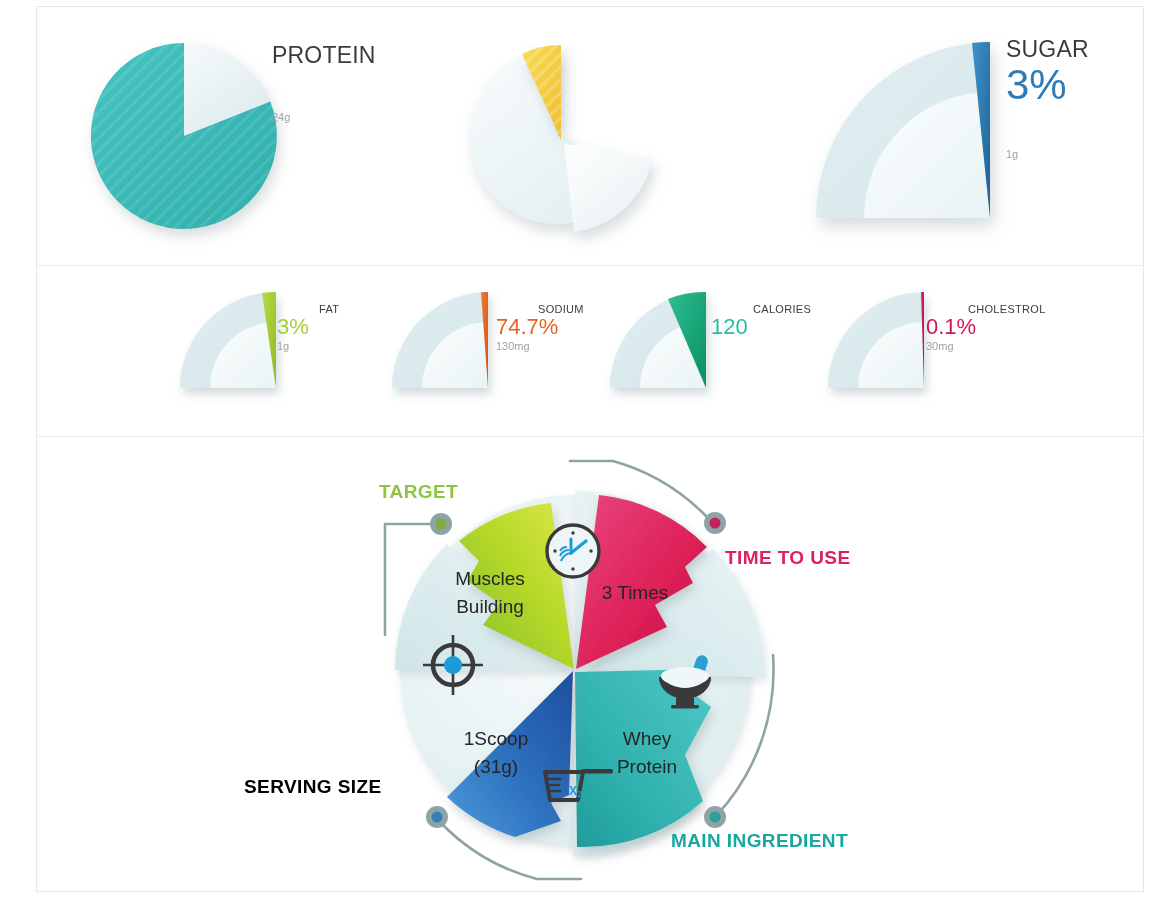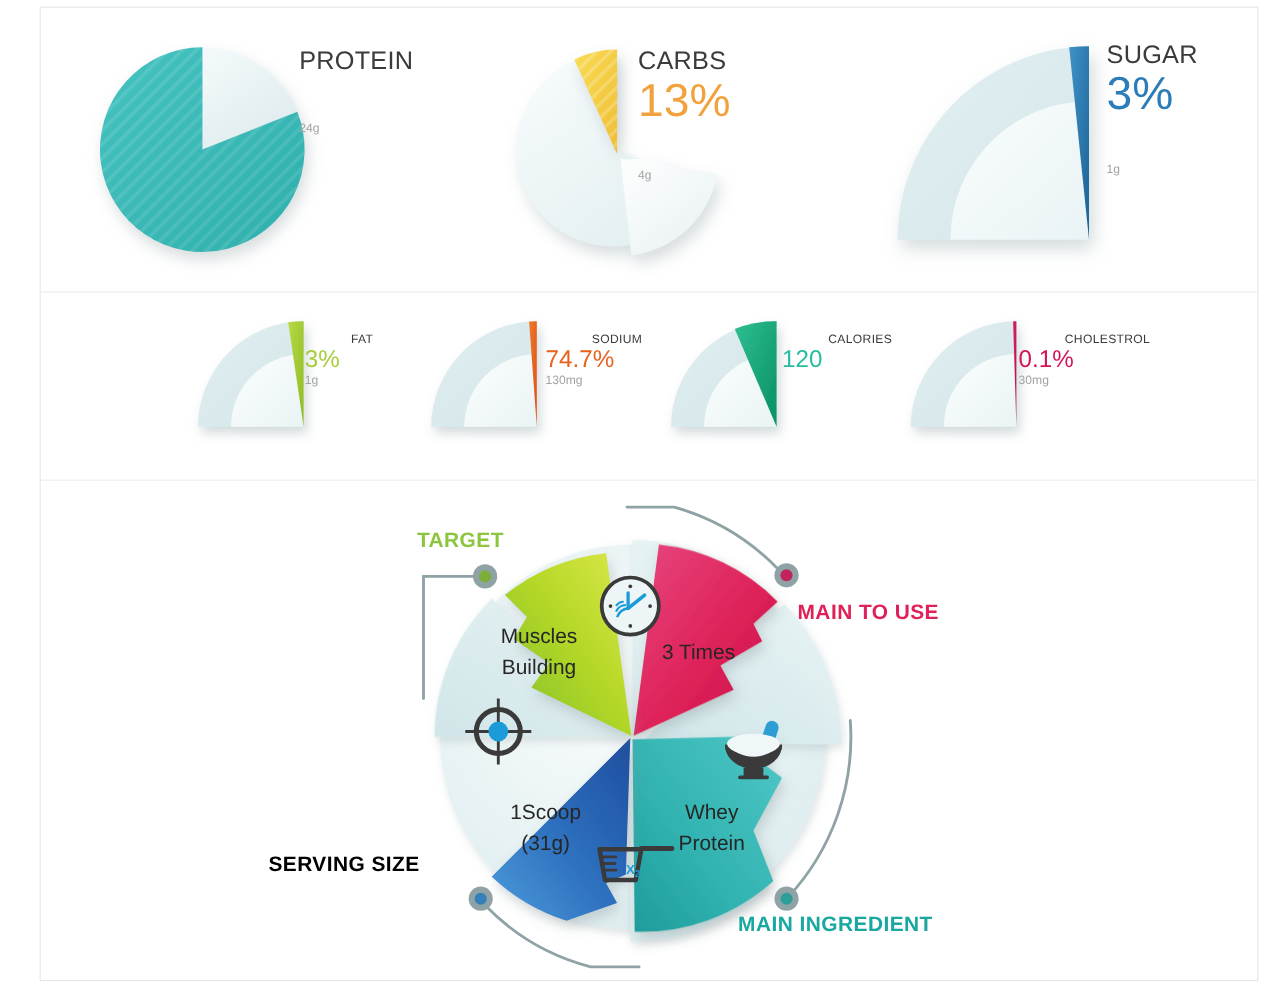--- a/index.html
+++ b/index.html
@@ -161,25 +161,20 @@
         <path d="M104,112 L187,140 A88,88 0 0,1 104,112 Z" fill="url(#gPale2b)"></path>
         <path d="M103,110 A88,88 0 0,1 186,138 L103,110 Z" fill="url(#gPale2b)"></path>
         <path d="M102,108 L190,122 A90,90 0 0,1 112,196 Z" fill="url(#gPale2b)"></path>
       </g>
 
       <g filter="url(#sh2)">
         <path d="M99,104 L60,18 A88,88 0 0,1 99,9 Z" fill="url(#gCarb)"></path>
         <path d="M99,104 L60,18 A88,88 0 0,1 99,9 Z" fill="url(#stripeY)"></path>
       </g>
     </svg>
-  </div>
-  <div class="stat big" style="left:580px; top:42px;">
-    <div class="label">CARBS</div>
-    <div class="value" style="color:#F2A23C">13%</div>
-    <div class="sub">4g</div>
   </div>
 
   <div class="gfx" style="left:812px; top:32px;">
     <svg width="200" height="200" viewBox="0 0 200 200">
       <defs>
         <linearGradient id="gSugar" x1="0" y1="0" x2="1" y2="1">
           <stop offset="0%" stop-color="#3E93C9"></stop>
           <stop offset="100%" stop-color="#1E6194"></stop>
         </linearGradient>
         <linearGradient id="gFanA" x1="0" y1="0" x2="1" y2="1">
@@ -457,16 +452,16 @@
           <circle cx="360" cy="68" r="5.5" fill="#C0245A"></circle>
         <circle cx="360" cy="362" r="11" fill="#8FA3A6"></circle>
           <circle cx="360" cy="362" r="5.5" fill="#2E9E9A"></circle>
         <circle cx="82" cy="362" r="11" fill="#8FA3A6"></circle>
           <circle cx="82" cy="362" r="5.5" fill="#3580B8"></circle>
       </g>
     </svg>
   </div>
 
   <div class="wlabel" id="wl-target">TARGET</div>
-  <div class="wlabel" id="wl-time">MAIN TO USE</div>
+  <div class="wlabel" id="wl-time">TIME TO USE</div>
   <div class="wlabel" id="wl-serving">SERVING SIZE</div>
   <div class="wlabel" id="wl-main">MAIN INGREDIENT</div>
 </div>
 
 </body></html>

